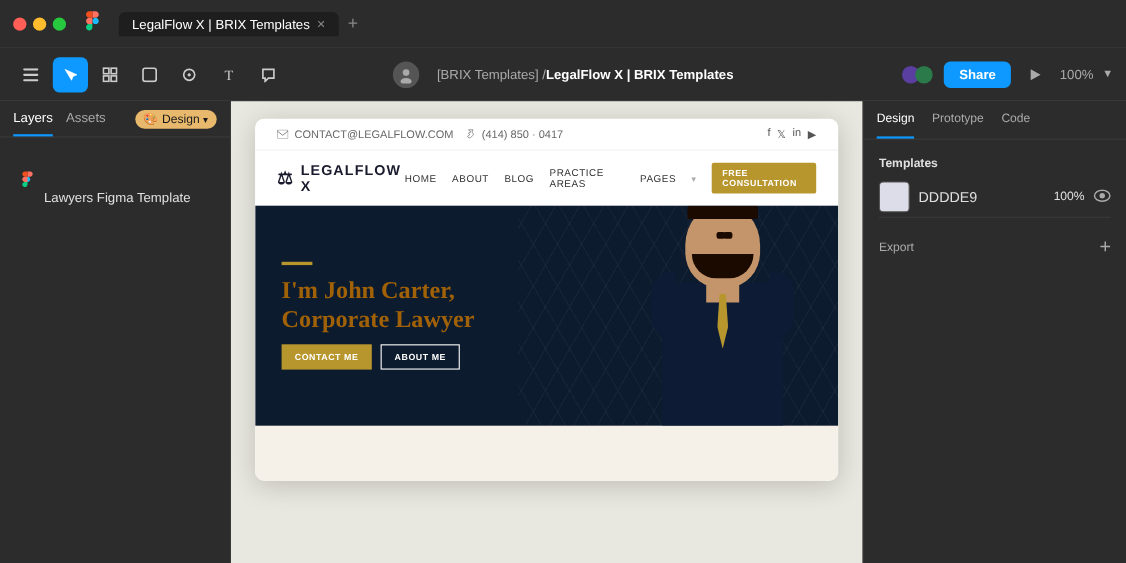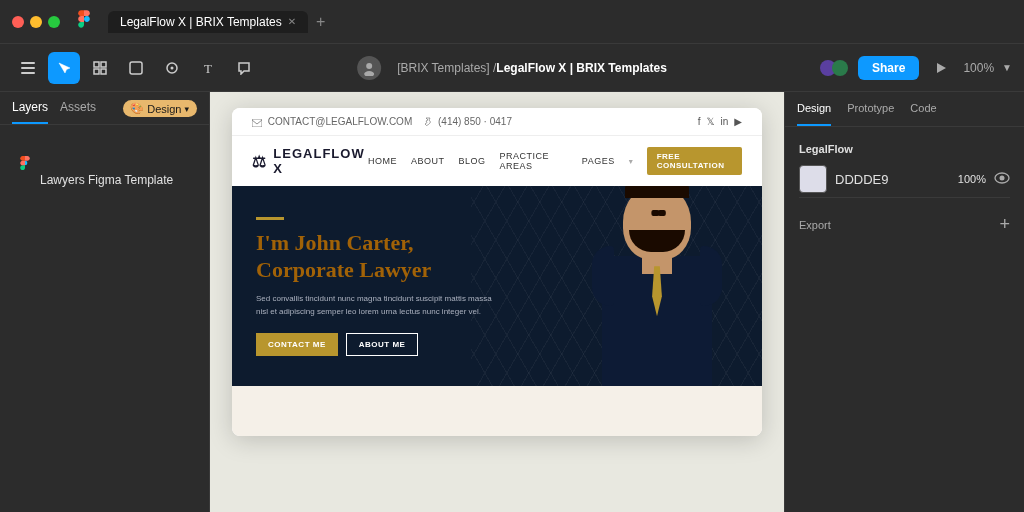--- a/index.html
+++ b/index.html
@@ -665,40 +665,39 @@
             <div style="position:absolute;bottom:80px;left:calc(50% + 43px);width:22px;height:60px;background:#0d1b35;border-radius:4px 20px 20px 4px;"></div>
           </div>
         </div>
 
         <div class="hero-content">
           <div class="hero-line"></div>
           <div class="hero-title">
             <span>I'm John Carter,</span><br>
             <span>Corporate Lawyer</span>
           </div>
-          <div class="hero-subtitle">Sed convallis tincidunt nunc magna tincidunt suscipit mattis massa nisl et adipiscing semper leo lorem urna lectus nunc integer vel.</div>
           <div class="hero-btns">
             <button class="hero-btn-primary">CONTACT ME</button>
             <button class="hero-btn-secondary">ABOUT ME</button>
           </div>
         </div>
       </div>
 
       <div class="site-below-hero"></div>
     </div>
   </div>
 
   <div class="right-panel">
     <div class="right-panel-tabs">
       <span class="right-panel-tab active">Design</span>
       <span class="right-panel-tab">Prototype</span>
       <span class="right-panel-tab">Code</span>
     </div>
     <div class="right-panel-content">
-      <div class="section-title">LegalFlow</div>
+      <div class="section-title">Templates</div>
       <div class="bg-color-row">
         <div class="color-swatch" style="background:#DDDDE9;"></div>
         <span class="color-value">DDDDE9</span>
         <span class="opacity-value">100%</span>
         <span class="eye-icon">
           <svg width="16" height="12" viewBox="0 0 16 12" fill="none">
             <ellipse cx="8" cy="6" rx="7" ry="5" stroke="#aaa" stroke-width="1.3" fill="none"></ellipse>
             <circle cx="8" cy="6" r="2.5" fill="#aaa"></circle>
           </svg>
         </span>

